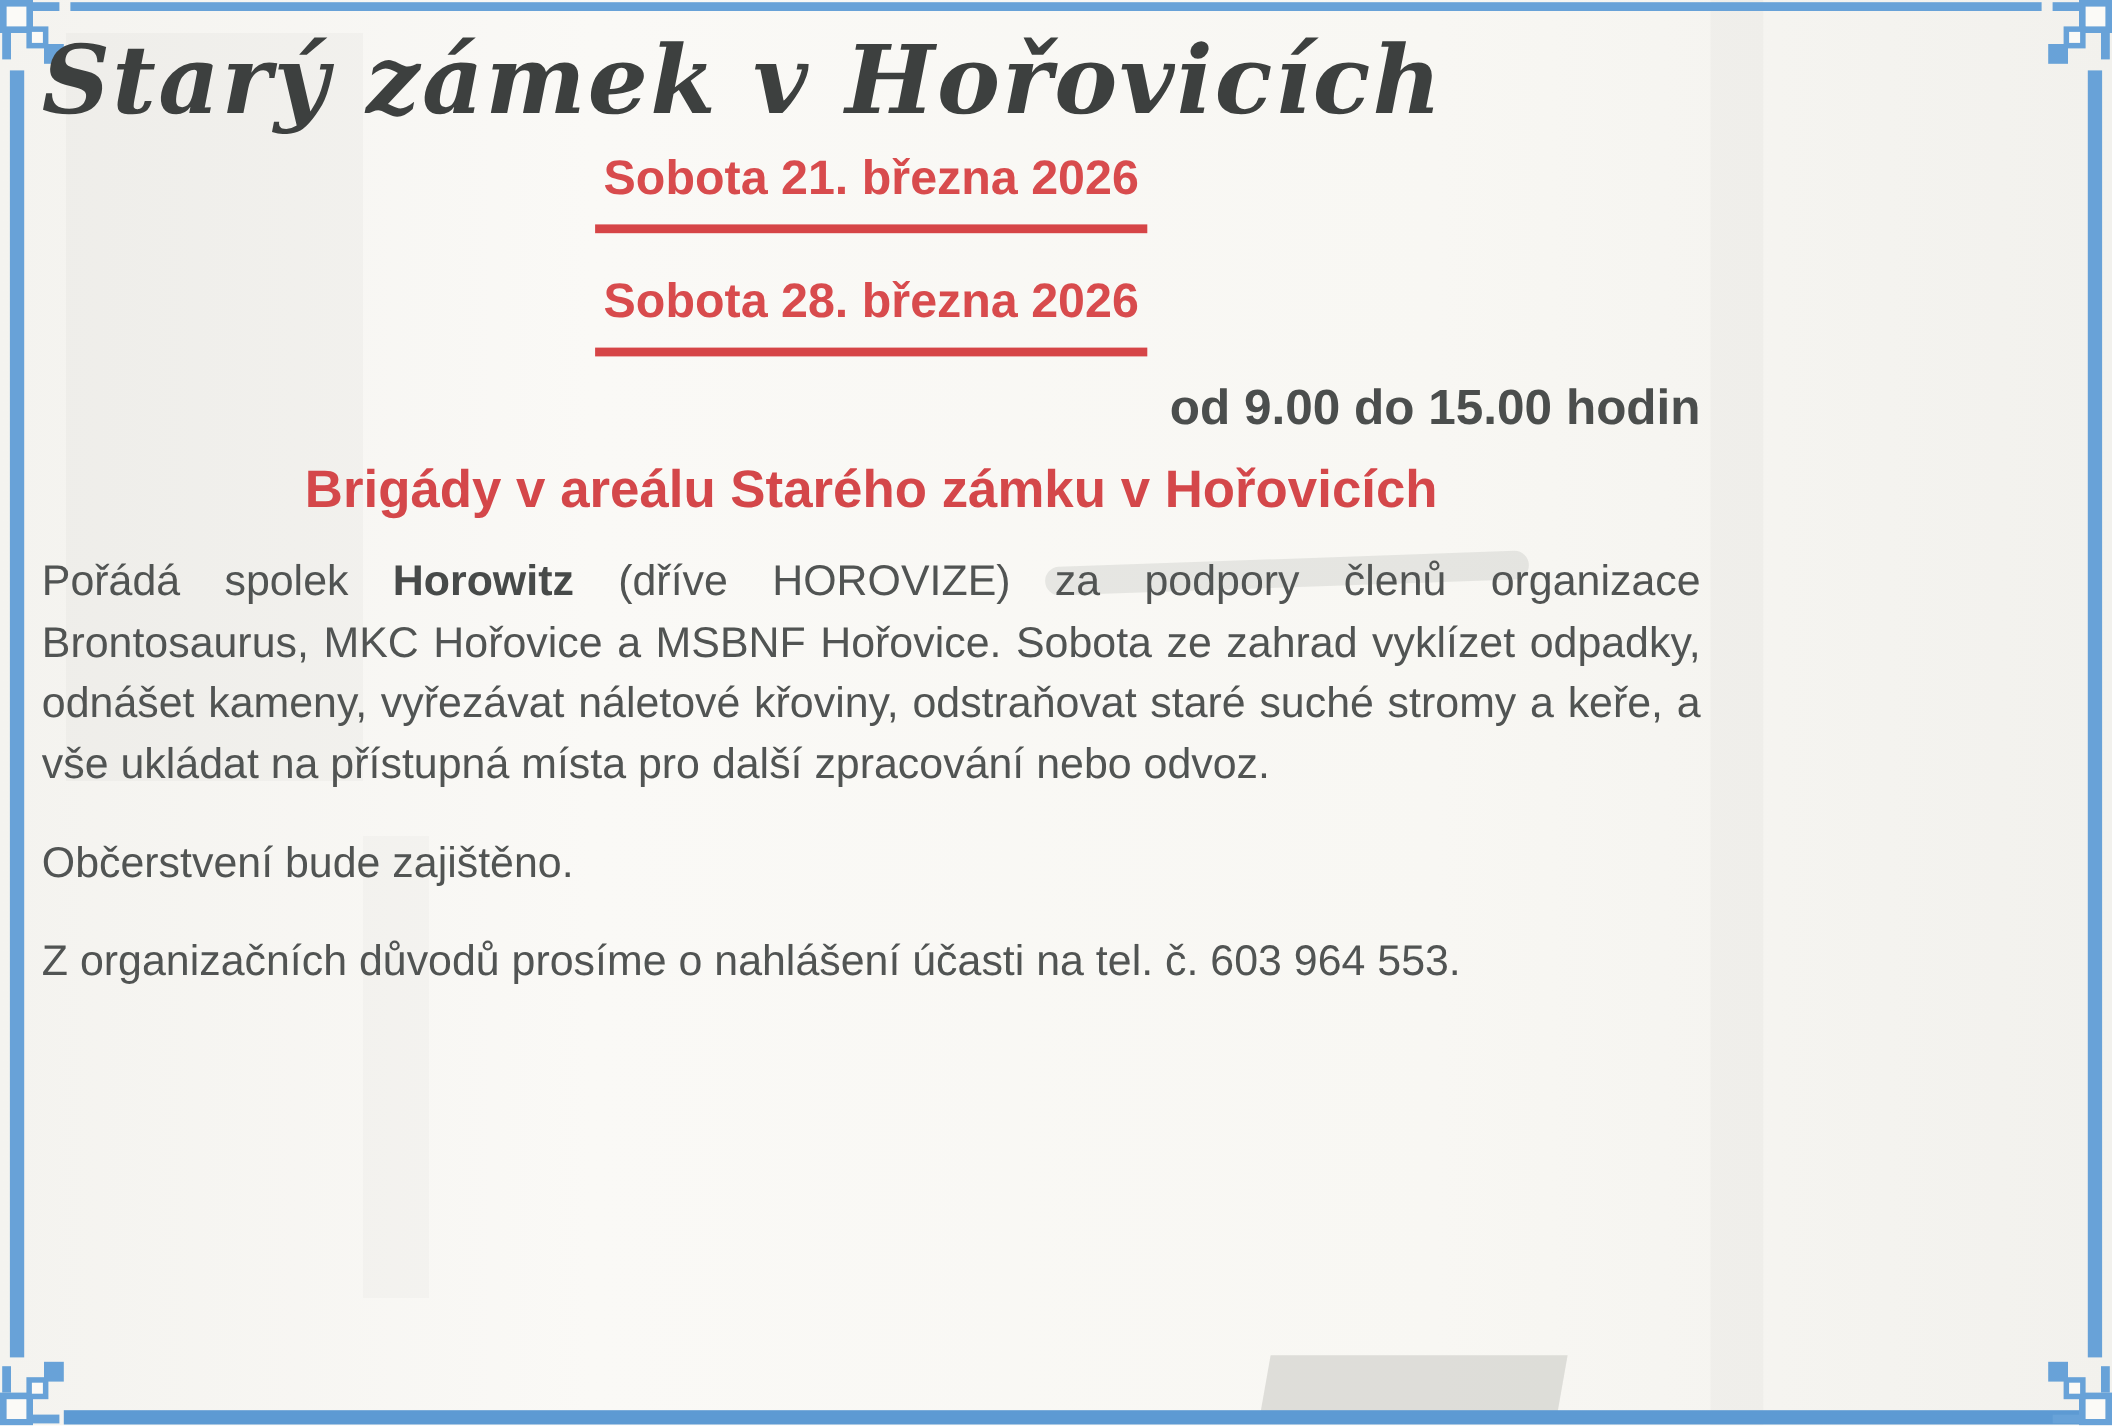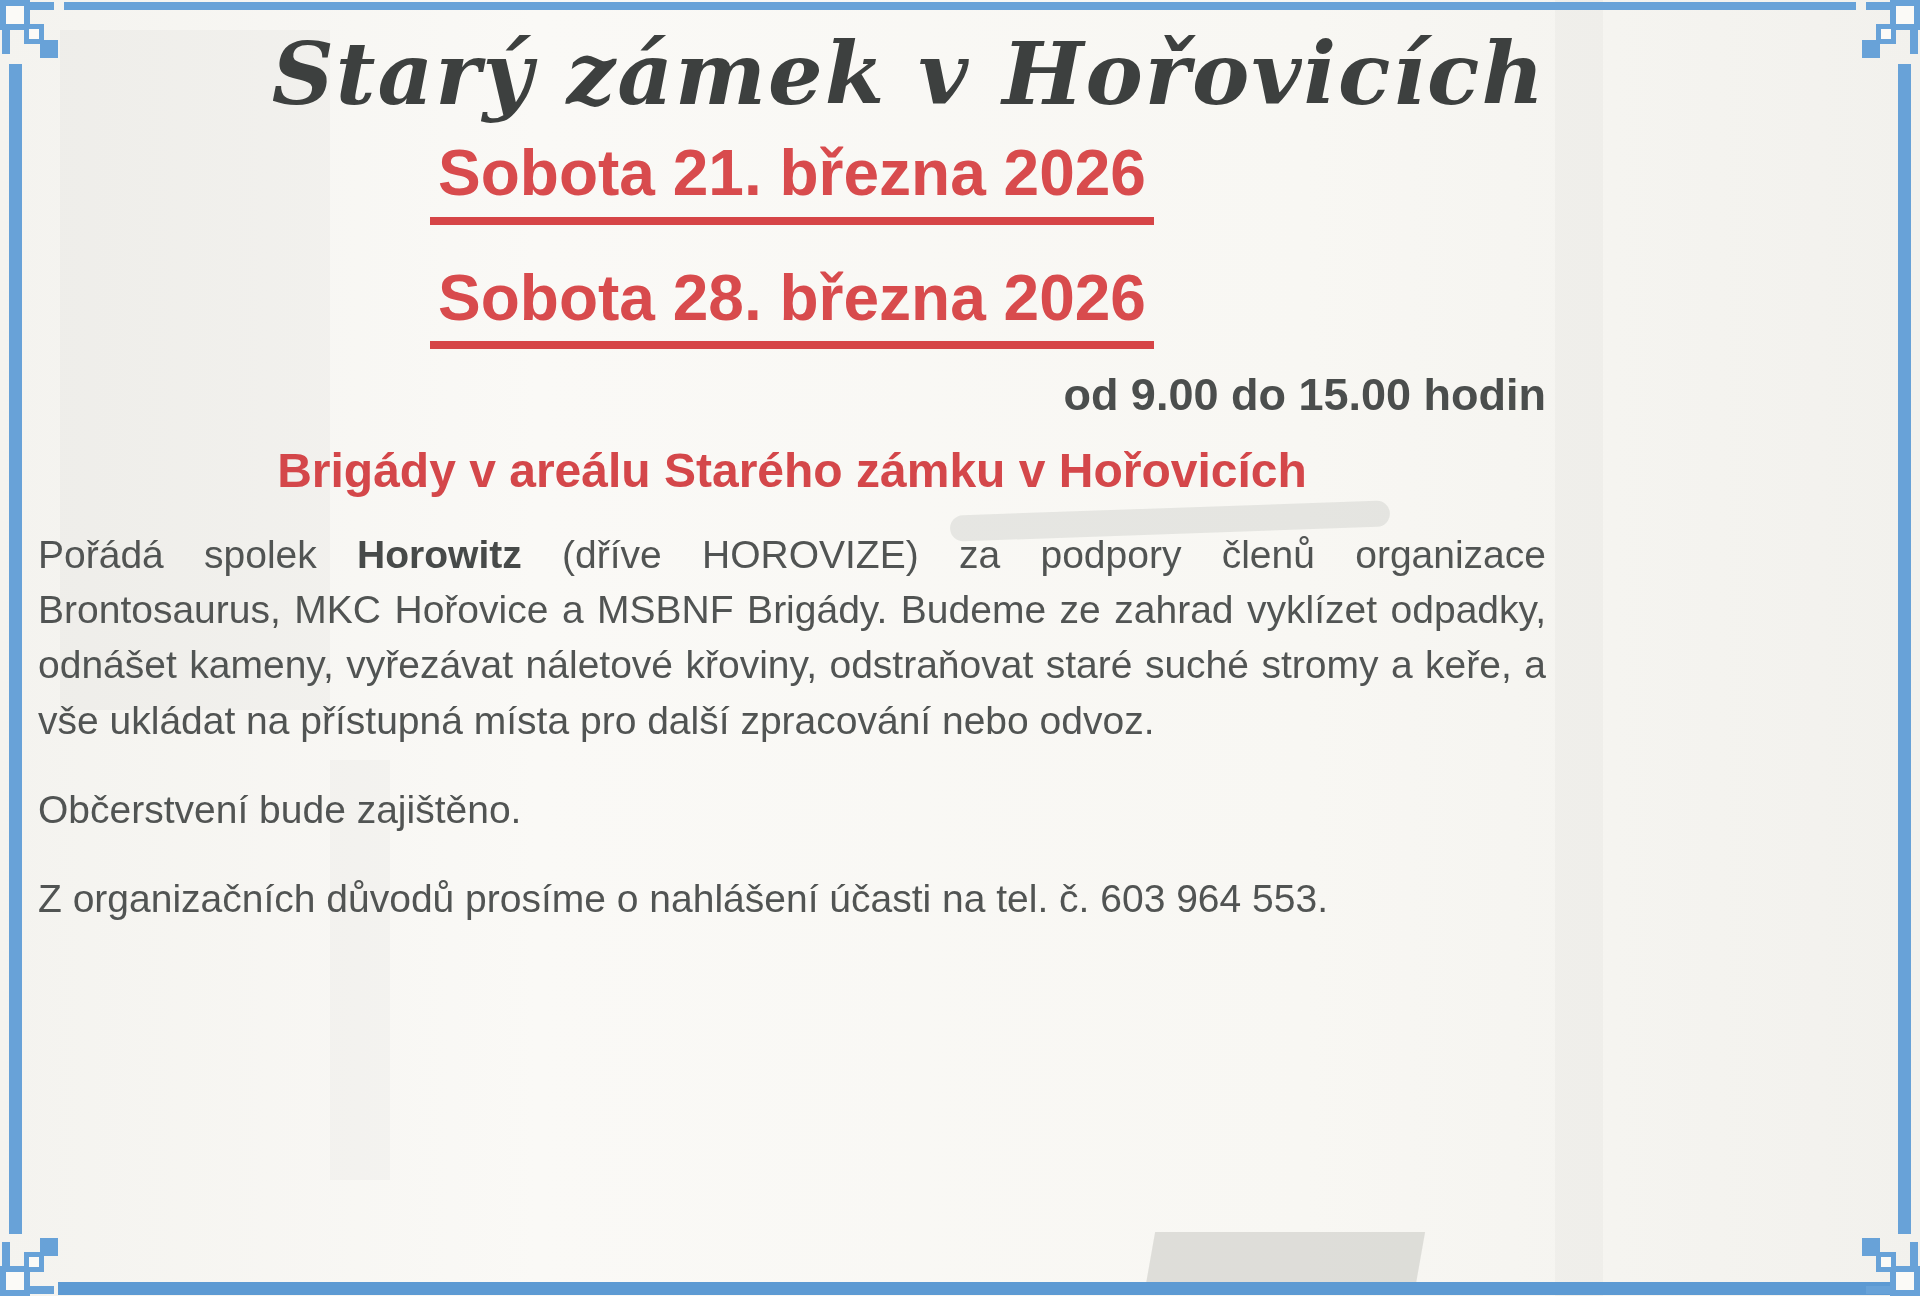--- a/index.html
+++ b/index.html
@@ -38,34 +38,34 @@
   .c-tr{right:0;top:0;transform:scaleX(-1);}
   .c-bl{left:0;bottom:0;transform:scaleY(-1);}
   .c-br{right:0;bottom:0;transform:scale(-1,-1);}
   
   .content{
     position:absolute;left:38px;top:0;width:1508px;height:1296px;
     color:#515453;
   }
   .title{
     margin:26px 0 0 0;
-    text-align:right;
+    text-align:left;
     font-family:"DejaVu Serif","Liberation Serif",serif;
     font-style:italic;font-weight:700;
     font-size:86px;line-height:1.12;
     letter-spacing:2px;
     color:#3d403f;
   }
   .center-row{text-align:center;}
   .date{
     display:inline-block;
     margin-top:14px;
-    font-weight:700;font-size:64px;line-height:1.18;
+    font-weight:700;font-size:44px;line-height:1.18;
     color:#d84b4d;
-    padding:0 8px 5px 8px;
+    padding:0 8px 16px 8px;
     border-bottom:8px solid #d64547;
   }
   .date-2{margin-top:36px;}
   .time{
     margin-top:20px;text-align:right;
     font-weight:700;font-size:45px;color:#4b4e4d;
   }
   .subtitle{
     margin:22px 0 0 0;text-align:center;
     font-weight:700;font-size:48px;line-height:1.15;
@@ -142,21 +142,21 @@
     </div>
 
     <div class="center-row">
       <span class="date date-2">Sobota 28. března 2026</span>
     </div>
 
     <div class="time">od 9.00 do 15.00 hodin</div>
 
     <h2 class="subtitle">Brigády v areálu Starého zámku v Hořovicích</h2>
 
-    <p class="para first just"><span>Pořádá spolek </span><strong>Horowitz</strong><span> (dříve HOROVIZE) za podpory členů organizace Brontosaurus, MKC Hořovice a MSBNF Brigády. Budeme ze zahrad vyklízet odpadky, odnášet kameny, vyřezávat náletové křoviny, odstraňovat staré suché stromy a keře, a vše ukládat na přístupná místa pro další zpracování nebo odvoz.</span></p>
+    <p class="para first just"><span>Pořádá spolek </span><strong>Horowitz</strong><span> (dříve HOROVIZE) za podpory členů organizace Brontosaurus, MKC Hořovice a MSBNF Hořovice. Sobota ze zahrad vyklízet odpadky, odnášet kameny, vyřezávat náletové křoviny, odstraňovat staré suché stromy a keře, a vše ukládat na přístupná místa pro další zpracování nebo odvoz.</span></p>
 
 
     <p class="para">Občerstvení bude zajištěno.</p>
 
 
     <p class="para">Z organizačních důvodů prosíme o nahlášení účasti na tel. č. 603 964 553.</p>
 
   </div>
 </div>
 

